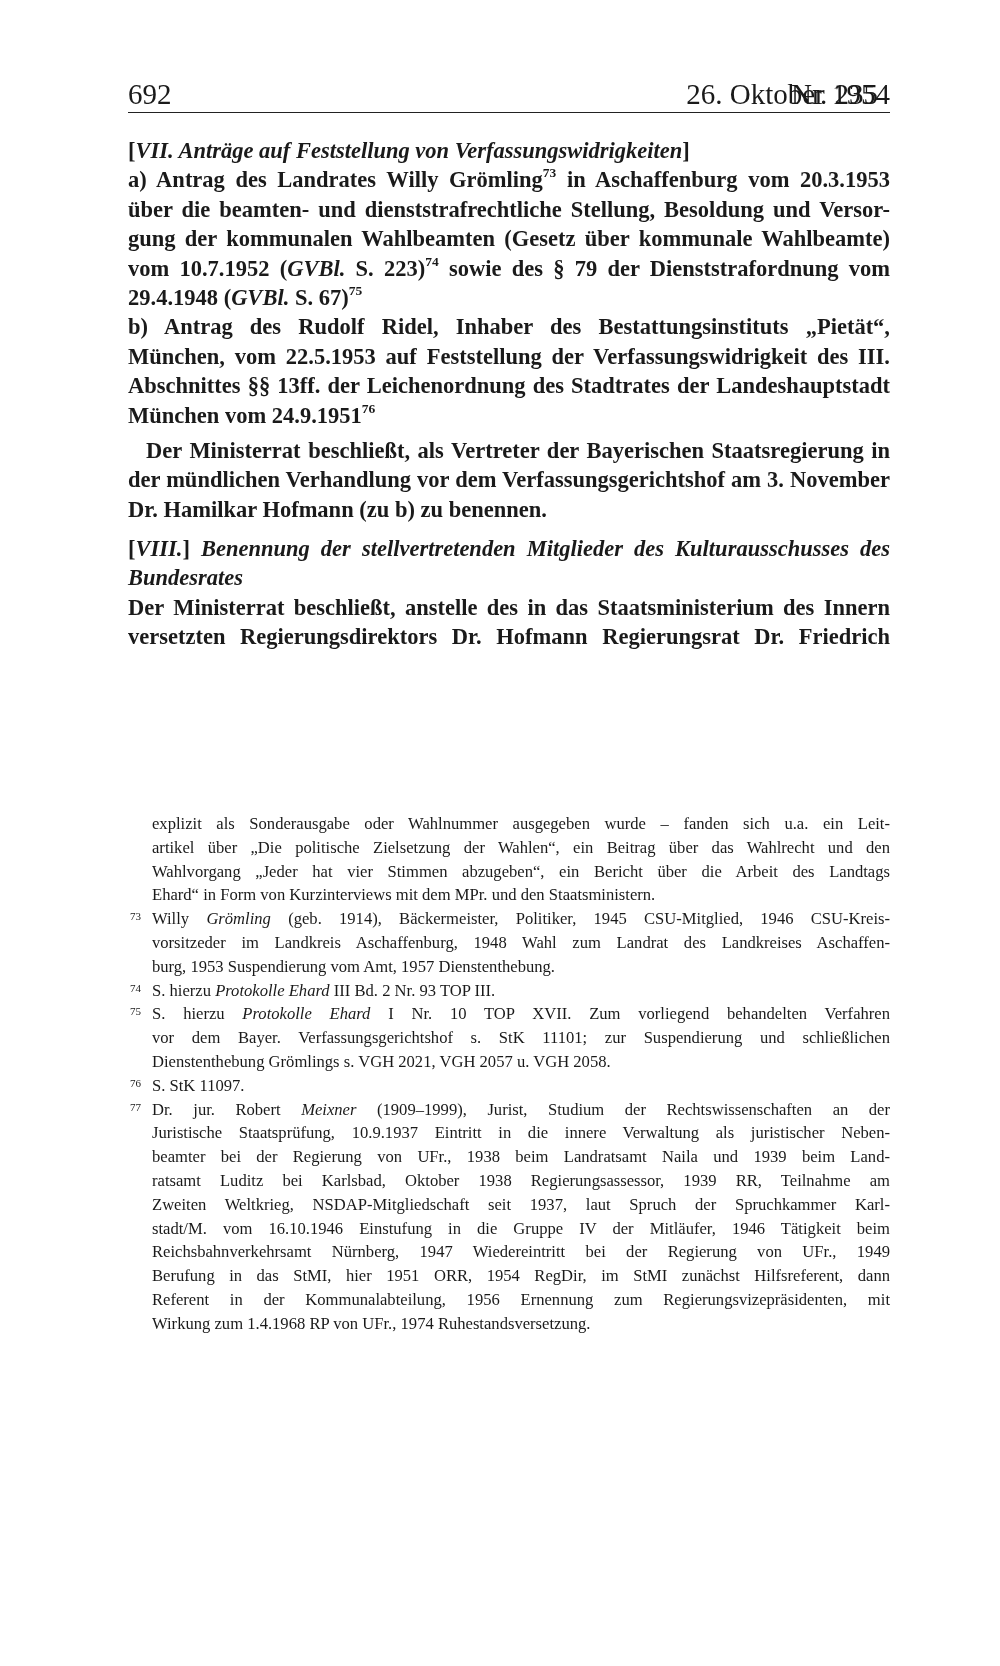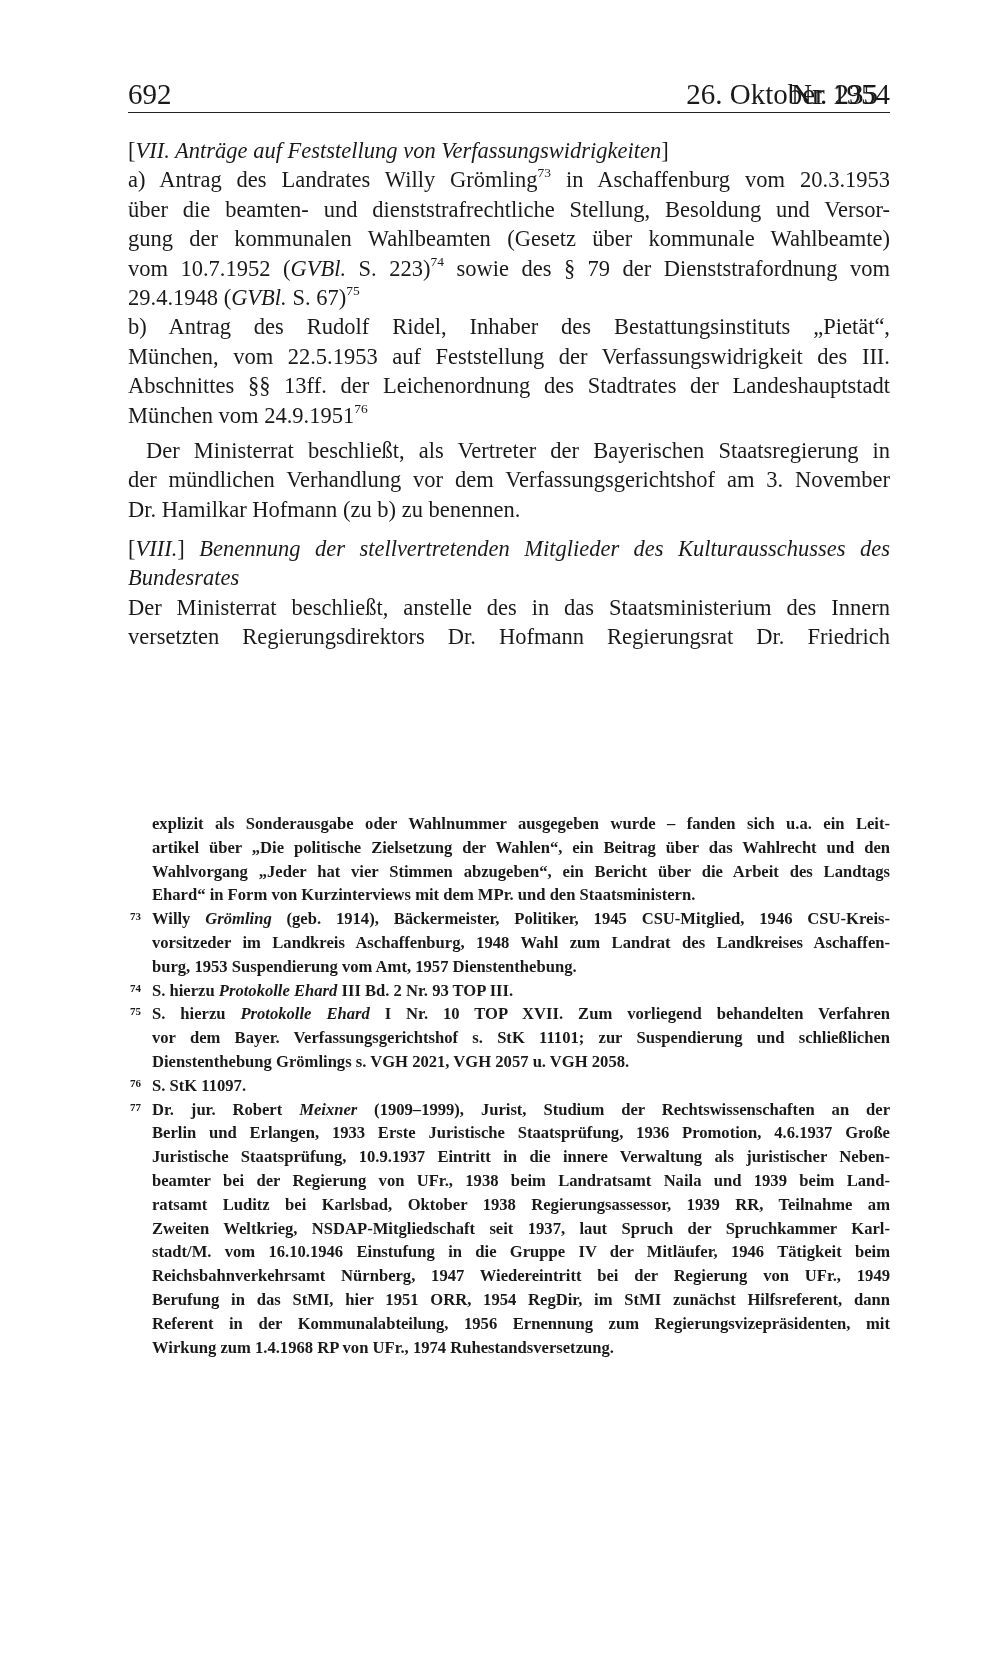--- a/index.html
+++ b/index.html
@@ -2,30 +2,30 @@
 <html><head>
   <meta charset="utf-8">
   <style>
     html, body { margin: 0; padding: 0; background: #ffffff; }
     body { width: 1000px; height: 1666px; position: relative; overflow: hidden; color: #1a1a1a; font-family: "Liberation Serif", "DejaVu Serif", serif; }
     .page { position: absolute; left: 128px; top: 0; width: 762px; }
     .header { position: absolute; top: 80px; left: 0; width: 762px; height: 32px; border-bottom: 1.3px solid #222; font-size: 29px; line-height: 28px; }
     .header .pn { position: absolute; left: 0; top: 0; }
     .header .dt { position: absolute; left: 0; right: 0; text-align: right; top: 0; }
     .header .nr { position: absolute; right: 12px; top: 0; }
-    .main { position: absolute; top: 136px; left: 0; width: 762px; font-size: 22.5px; line-height: 29.4px; }
+    .main { position: absolute; top: 136px; left: 0; width: 762px; font-size: 22.5px; line-height: 29.4px; font-weight: bold; }
     .ln { display: block; white-space: nowrap; text-align: justify; text-align-last: justify; height: 29.4px; }
     .ln.last { text-align-last: left; }
     .ln.indent { padding-left: 18px; }
     .gap { height: 6px; }
     .gap2 { height: 10px; }
     sup { font-size: 0.6em; line-height: 0; vertical-align: 0.75em; }
     i { font-style: italic; }
     .fns { position: absolute; top: 812px; left: 0; width: 762px; font-size: 16.6px; line-height: 23.8px; }
-    .fn { position: relative; padding-left: 24px; font-weight: bold; }
+    .fn { position: relative; padding-left: 24px; }
     .fn .num { position: absolute; left: 2px; top: 0; font-size: 11px; line-height: 18px; }
     .fl { display: block; white-space: nowrap; text-align: justify; text-align-last: justify; height: 23.8px; }
     .fl.last { text-align-last: left; }
   </style>
 </head>
 <body>
 
 <div class="page">
 
   <div class="header">
@@ -91,21 +91,20 @@
     </div>
 
     <div class="fn">
       <span class="num">76</span>
       <span class="fl last">S. StK 11097.</span>
     </div>
 
     <div class="fn">
       <span class="num">77</span>
       <span class="fl"><span>Dr. jur. Robert </span><i>Meixner</i><span> (1909–1999), Jurist, Studium der Rechtswissenschaften an der</span></span>
-      <span class="fl">Berlin und Erlangen, 1933 Erste Juristische Staatsprüfung, 1936 Promotion, 4.6.1937 Große</span>
       <span class="fl">Juristische Staatsprüfung, 10.9.1937 Eintritt in die innere Verwaltung als juristischer Neben-</span>
       <span class="fl">beamter bei der Regierung von UFr., 1938 beim Landratsamt Naila und 1939 beim Land-</span>
       <span class="fl">ratsamt Luditz bei Karlsbad, Oktober 1938 Regierungsassessor, 1939 RR, Teilnahme am</span>
       <span class="fl">Zweiten Weltkrieg, NSDAP-Mitgliedschaft seit 1937, laut Spruch der Spruchkammer Karl-</span>
       <span class="fl">stadt/M. vom 16.10.1946 Einstufung in die Gruppe IV der Mitläufer, 1946 Tätigkeit beim</span>
       <span class="fl">Reichsbahnverkehrsamt Nürnberg, 1947 Wiedereintritt bei der Regierung von UFr., 1949</span>
       <span class="fl">Berufung in das StMI, hier 1951 ORR, 1954 RegDir, im StMI zunächst Hilfsreferent, dann</span>
       <span class="fl">Referent in der Kommunalabteilung, 1956 Ernennung zum Regierungsvizepräsidenten, mit</span>
       <span class="fl last">Wirkung zum 1.4.1968 RP von UFr., 1974 Ruhestandsversetzung.</span>
     </div>

